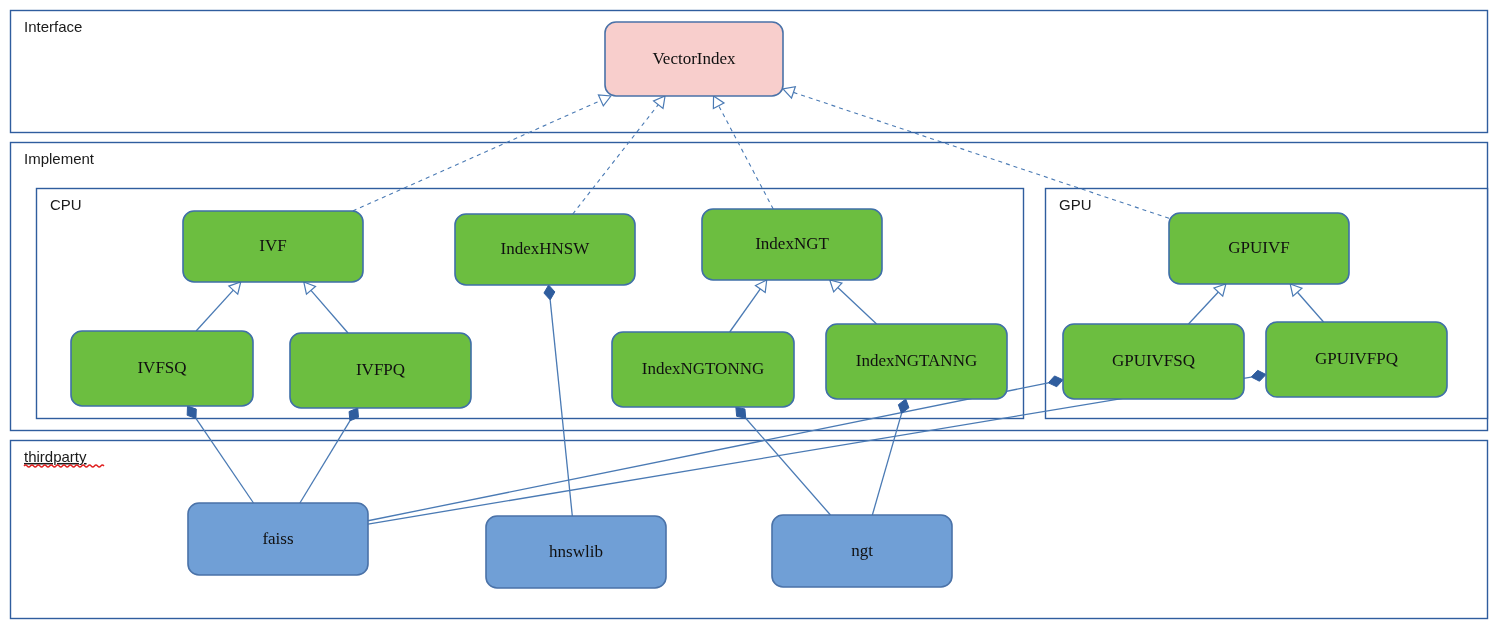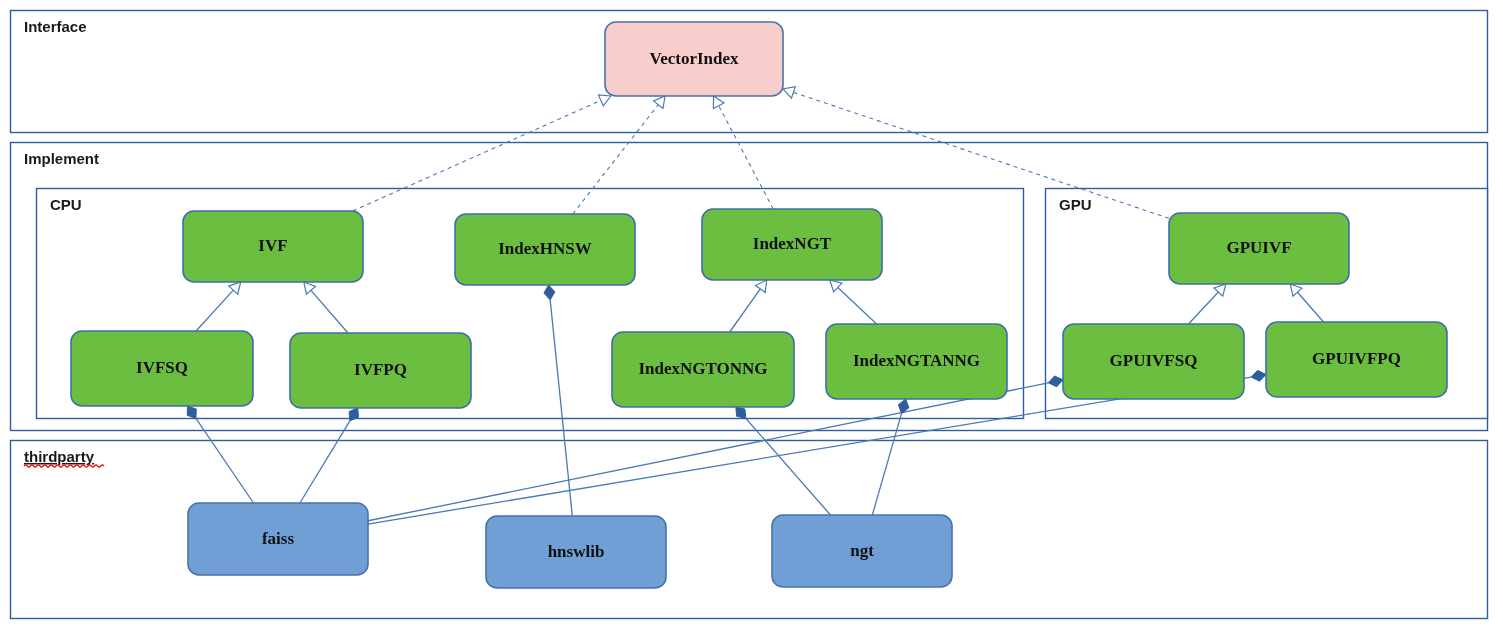--- a/index.html
+++ b/index.html
@@ -10,21 +10,20 @@
   body {
     width: 1503px;
     height: 628px;
     font-family: "Liberation Sans", sans-serif;
     overflow: hidden;
   }
   #diagram-root {
     position: relative;
     width: 1224px;
     height: 628px;
-    font-weight: bold;
   }
   svg#uml-canvas {
     display: block;
     width: 1503px;
     height: 628px;
   }
   .container-rect {
     fill: #ffffff;
     stroke: #2f5d9e;
     stroke-width: 1.4;

